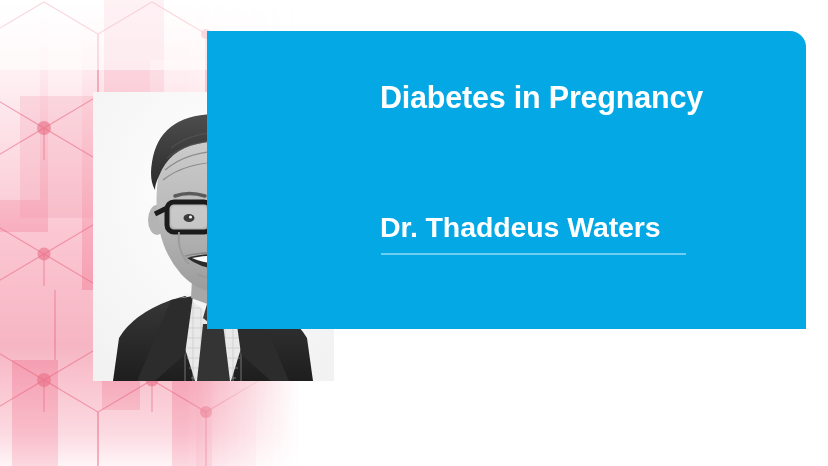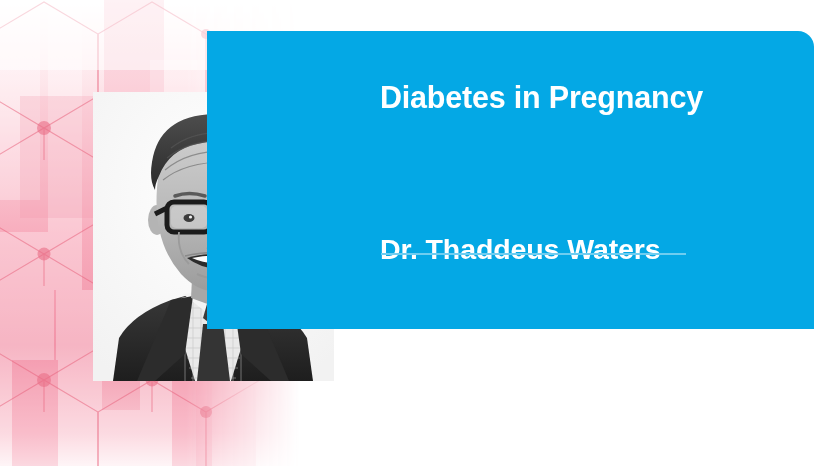--- a/index.html
+++ b/index.html
@@ -45,21 +45,20 @@
 
   
   #panel {
     position: absolute;
     left: 207px;
     top: 31px;
     width: 599px;
     height: 298px;
     background: #04a8e5;
     border-radius: 0 16px 0 0;
-    padding-left: 8px;
   }
 
   .panel-inner {
     position: absolute;
     left: 173px;          
     top: 0;
     width: 400px;
     height: 100%;
   }
 
@@ -80,21 +79,20 @@
     position: absolute;
     top: 181px;
     left: 0;
     width: 400px;
     color: #ffffff;
     font-size: 28.5px;
     font-weight: bold;
     letter-spacing: -0.1px;
     line-height: 1.1;
     white-space: nowrap;
-    margin-top: 22px;
   }
 
   #divider {
     position: absolute;
     top: 222px;
     left: 1px;
     width: 305px;
     height: 1.5px;
     background: #6fcdf0;
   }

